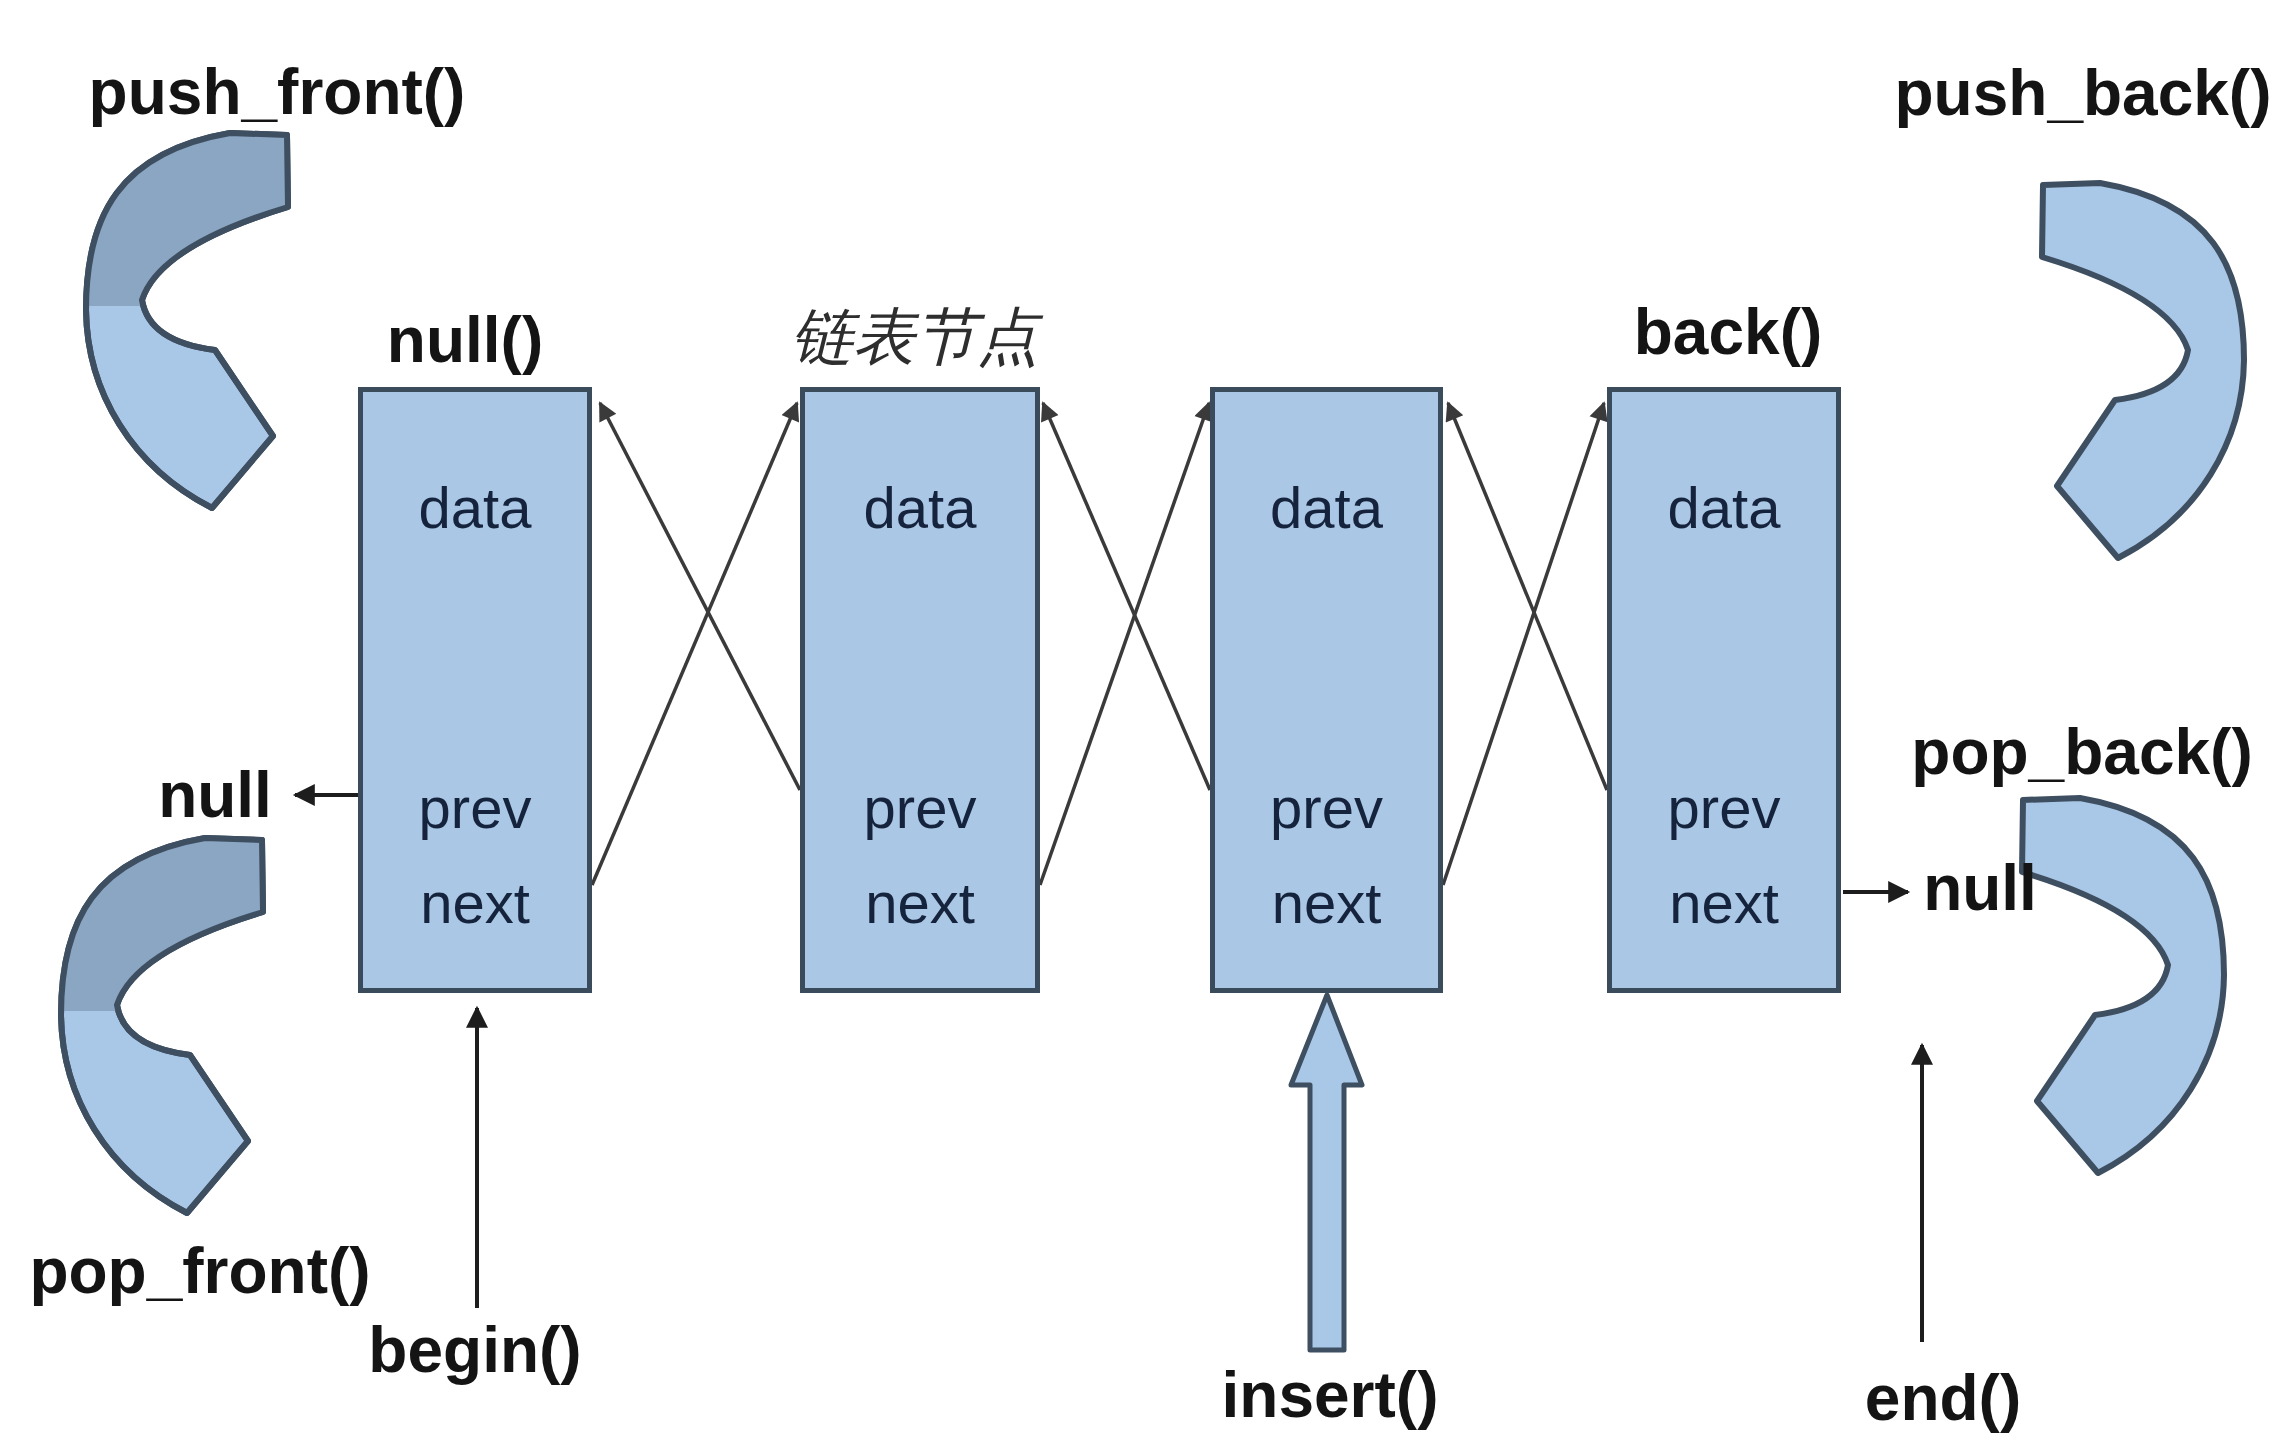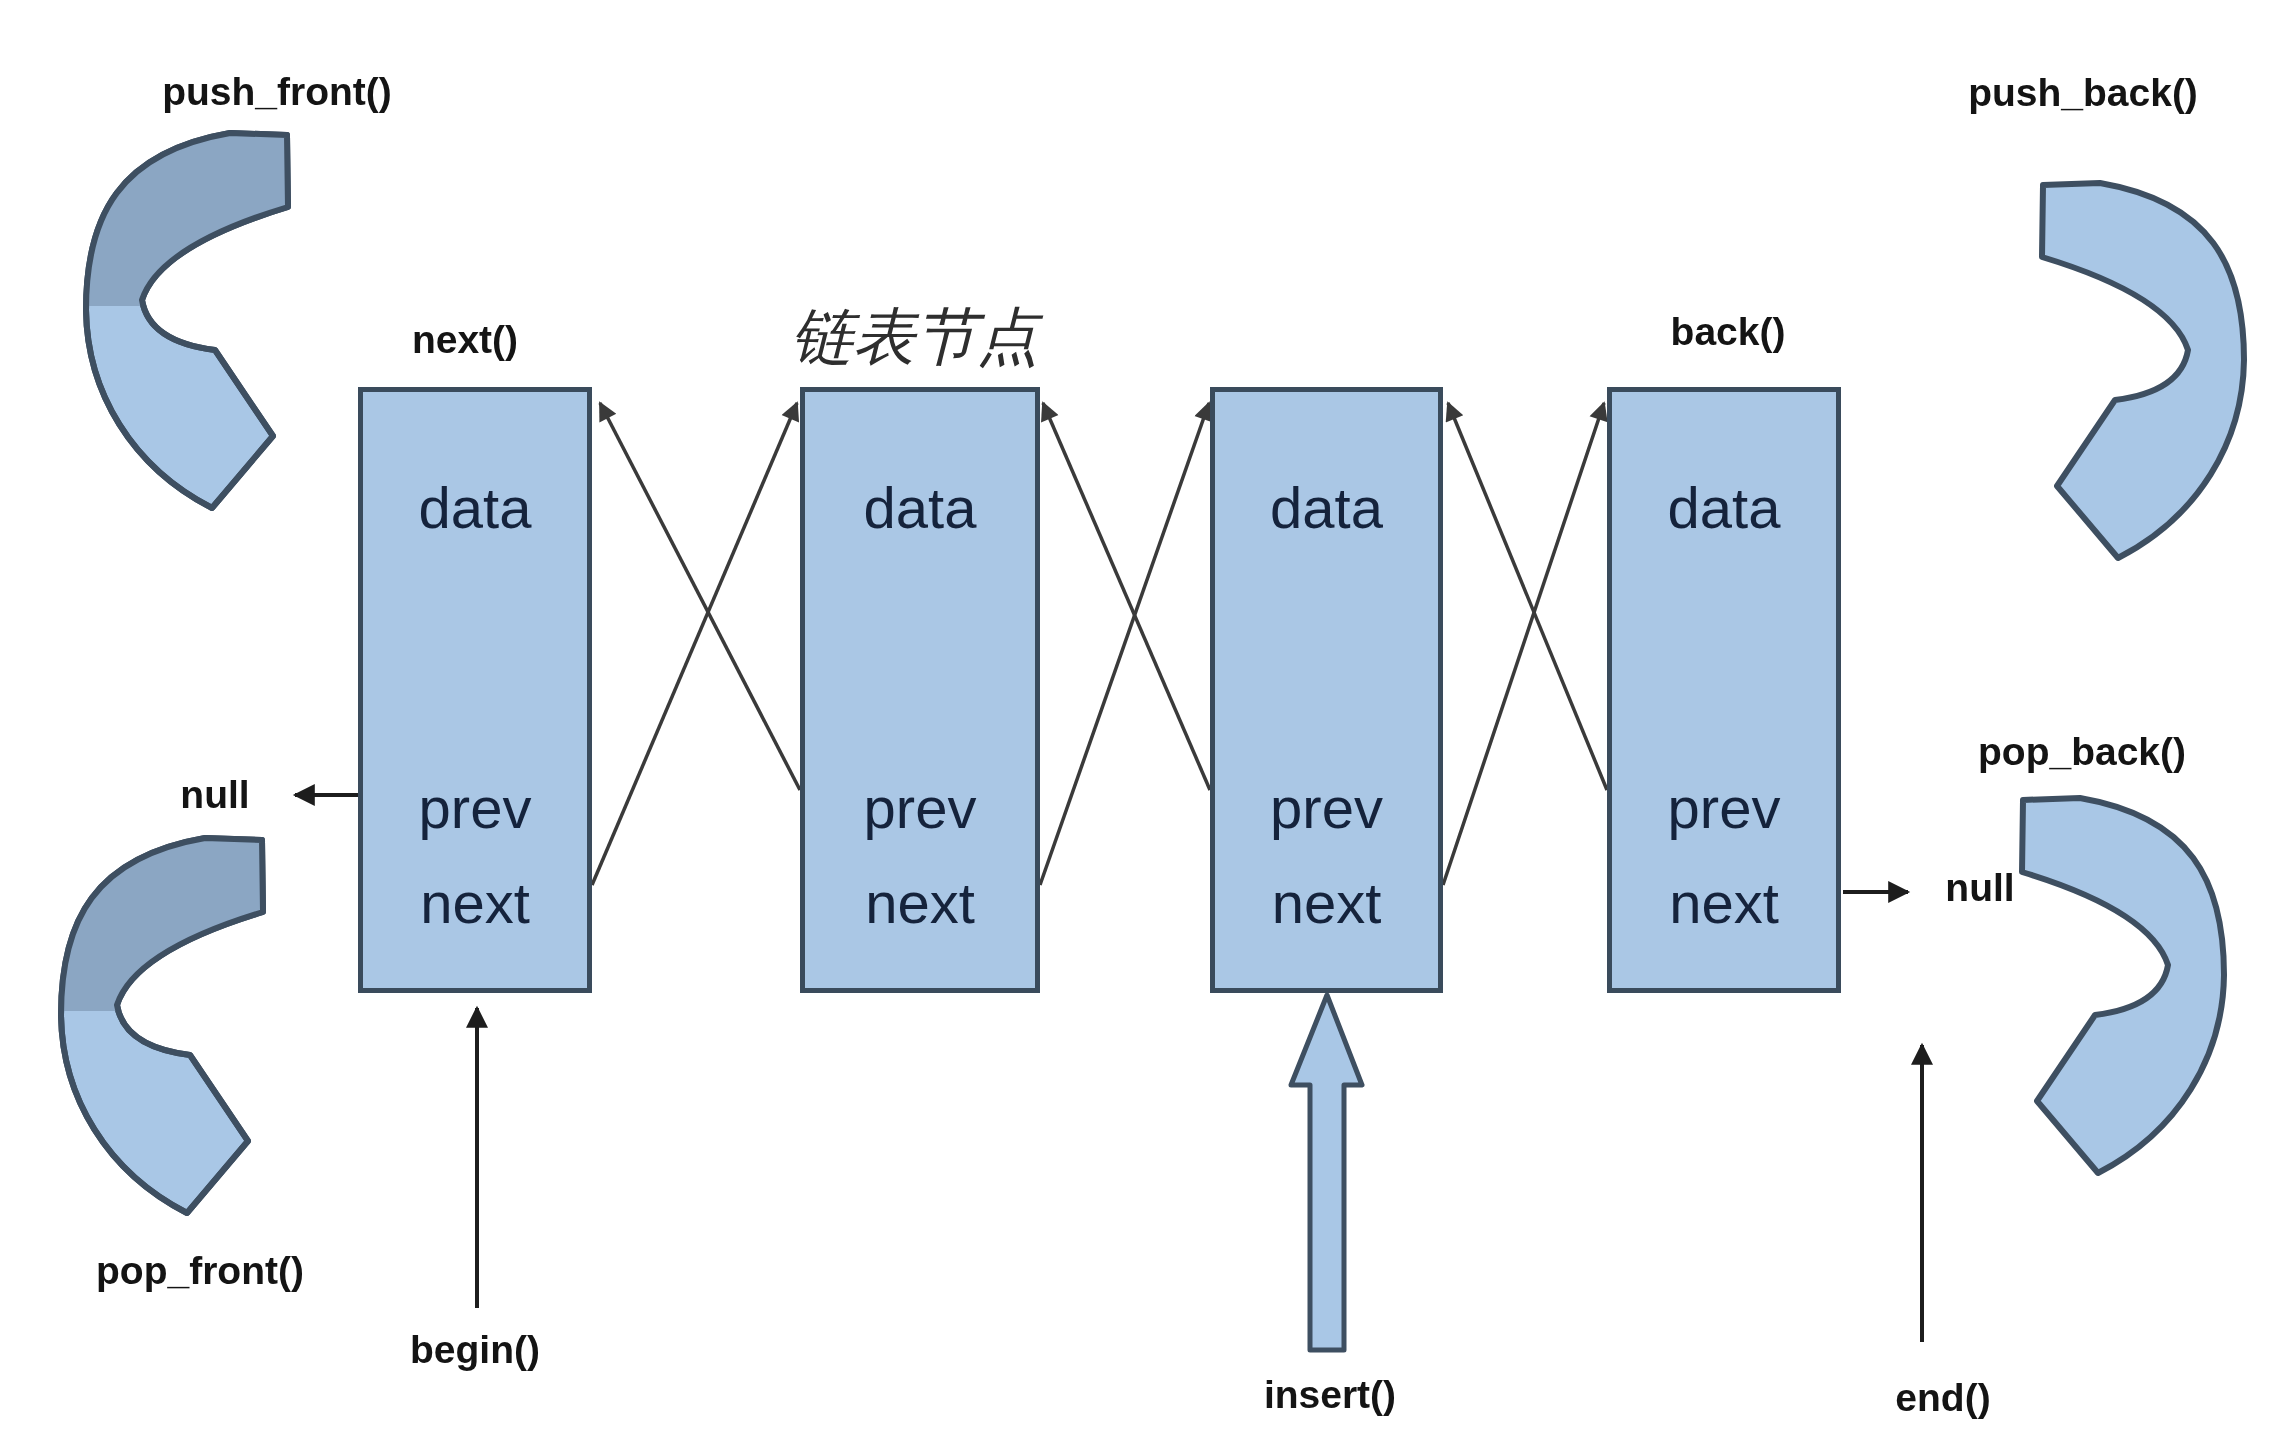--- a/index.html
+++ b/index.html
@@ -2,21 +2,21 @@
 <html style="--bg: #ffffff; --node_fill: #aac7e5; --node_border: #3a4b5c; --arrow_fill: #a9c7e6; --arrow_dark: #8ba6c3; --arrow_outline: #3e4f61; --line: #3a3a3a; --arrow_line: #1d1d1d; --label: #141414; --cn_text: #2e2e2e; --field_text: #15233c;"><head>
 <meta charset="utf-8">
 <style>
   html,body{margin:0;padding:0;background:#ffffff;}
   #canvas{
     position:relative;width:2290px;height:1440px;background:var(--bg,#fff);
     font-family:"Liberation Sans","DejaVu Sans",sans-serif;overflow:hidden;
   }
   .lbl{
     position:absolute;transform:translate(-50%,-50%);white-space:nowrap;
-    font-size:39px;font-weight:700;color:var(--label,#141414);letter-spacing:0px;
+    font-size:64px;font-weight:700;color:var(--label,#141414);letter-spacing:0px;
   }
   .lbl.cn{font-size:62px;font-weight:500;color:var(--cn_text,#2e2e2e);}
   .node{
     position:absolute;top:387px;height:606px;box-sizing:border-box;
     background:var(--node_fill,#aac7e5);border:5px solid var(--node_border,#3a4b5c);
   }
   .field{
     position:absolute;left:0;width:100%;height:70px;line-height:70px;
     text-align:center;font-size:58px;font-weight:400;color:var(--field_text,#15233c);
   }
@@ -107,21 +107,21 @@
     <div class="field f-next">next</div>
   </div>
   <div class="node" style="left:1607px;width:234px;">
     <div class="field f-data">data</div>
     <div class="field f-prev">prev</div>
     <div class="field f-next">next</div>
   </div>
 
   <div class="lbl" style="left:277px;top:92px;">push_front()</div>
   <div class="lbl" style="left:2083px;top:93px;">push_back()</div>
-  <div class="lbl" style="left:465px;top:340px;">next()</div>
+  <div class="lbl" style="left:465px;top:340px;">null()</div>
   <div class="lbl cn" style="left:915px;top:337px;font-style:italic;">链表节点</div>
   <div class="lbl" style="left:1710px;top:332px;margin-left:18px;">back()</div>
   <div class="lbl" style="left:2082px;top:752px;text-align:right;">pop_back()</div>
   <div class="lbl" style="left:215px;top:795px;">null</div>
   <div class="lbl" style="left:1980px;top:888px;">null</div>
   <div class="lbl" style="left:200px;top:1271px;">pop_front()</div>
   <div class="lbl" style="left:475px;top:1350px;">begin()</div>
   <div class="lbl" style="left:1330px;top:1395px;">insert()</div>
   <div class="lbl" style="left:1943px;top:1398px;">end()</div>
 

